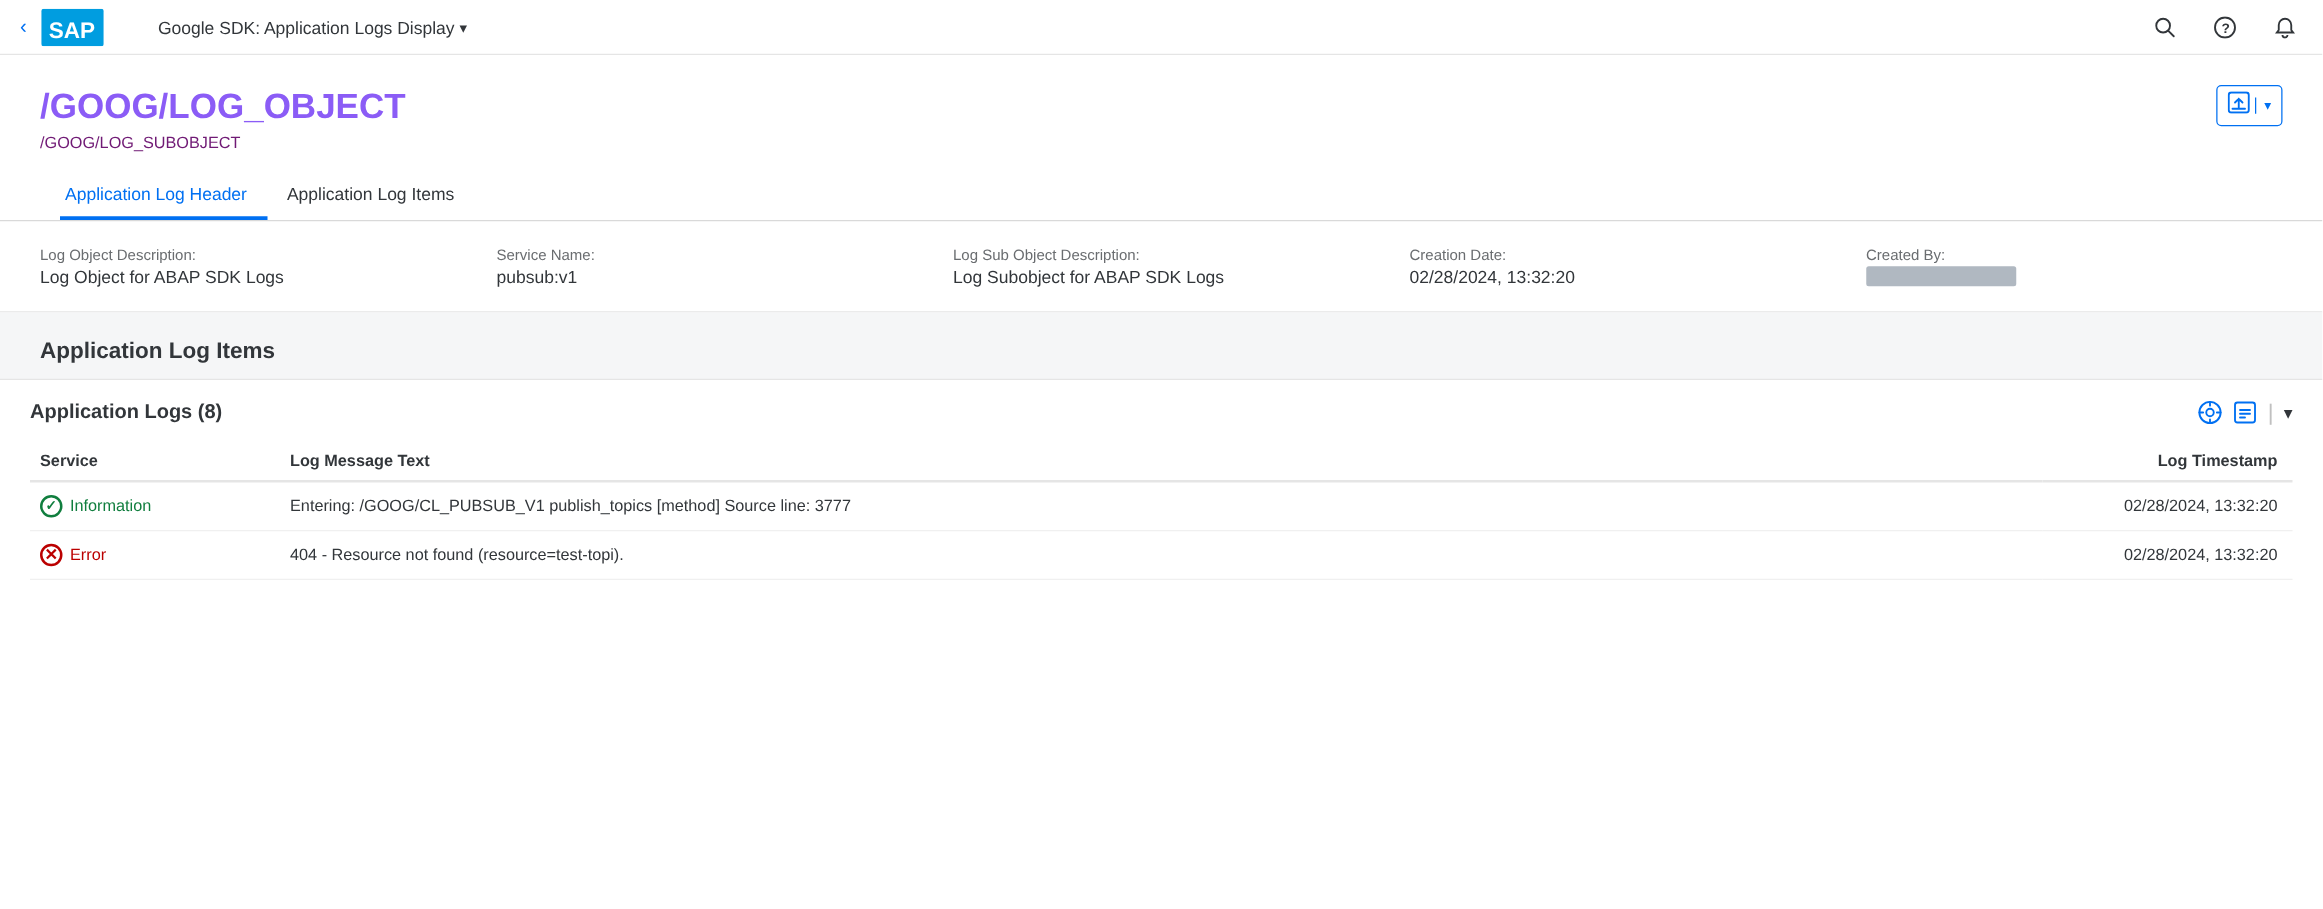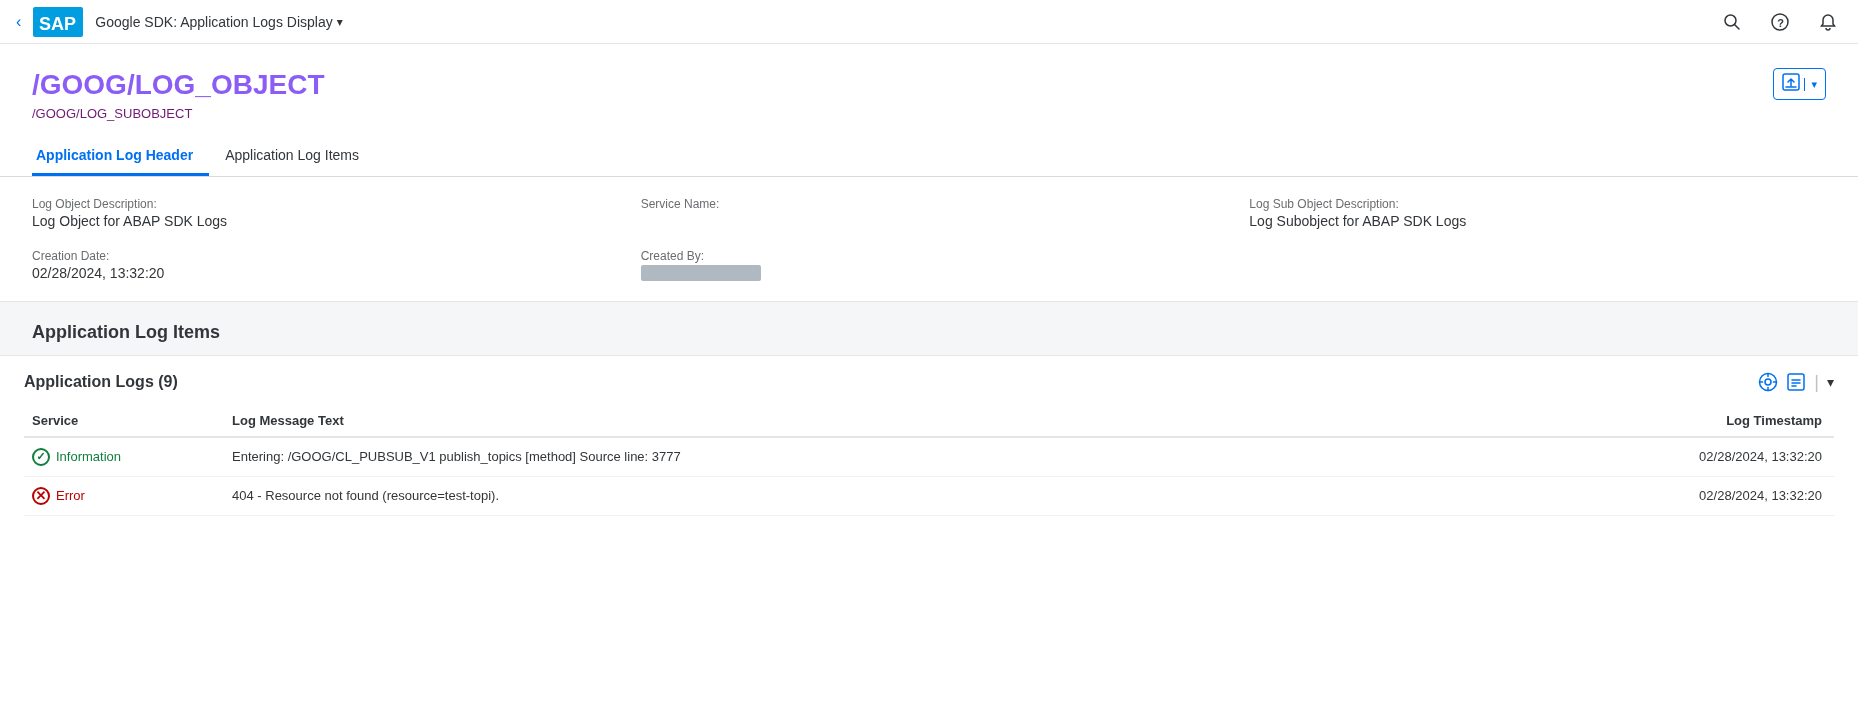--- a/index.html
+++ b/index.html
@@ -21,20 +21,21 @@
       margin-right: 12px;
       user-select: none;
     }
     .nav-title {
       font-size: 14px;
       font-weight: 400;
       color: #32363a;
       display: flex;
       align-items: center;
       gap: 4px;
+      margin-left: 31px;
     }
     .nav-title-chevron {
       color: #32363a;
       font-size: 12px;
     }
     .nav-icons {
       margin-left: auto;
       display: flex;
       gap: 20px;
       align-items: center;
@@ -95,36 +96,37 @@
       font-size: 14px;
       cursor: pointer;
       color: #32363a;
       margin-right: 12px;
       border-bottom: 3px solid transparent;
       position: relative;
     }
     .tab.active {
       color: #0070f2;
       border-bottom: 3px solid #0070f2;
-      font-weight: 700;
+      font-weight: 400;
+      margin-left: 16px;
     }
 
     
     .content-area {
       padding: 0;
     }
 
     
     .log-header-section {
       padding: 20px 32px 20px 32px;
       border-bottom: 1px solid #e5e5e5;
     }
     .fields-grid {
       display: grid;
-      grid-template-columns: 1fr 1fr 1fr;
+      grid-template-columns: 1fr 1fr 1fr 1fr 1fr;
       gap: 20px 32px;
     }
     .field-label {
       font-size: 12px;
       color: #6a6d70;
       margin-bottom: 2px;
     }
     .field-value {
       font-size: 14px;
       color: #32363a;
@@ -336,20 +338,21 @@
 
   <div class="log-header-section">
     <div class="fields-grid">
 
       <div>
         <div class="field-label">Log Object Description:</div>
         <div class="field-value">Log Object for ABAP SDK Logs</div>
       </div>
       <div>
         <div class="field-label">Service Name:</div>
+        <div class="field-value">pubsub:v1</div>
       </div>
 
       <div>
         <div class="field-label">Log Sub Object Description:</div>
         <div class="field-value">Log Subobject for ABAP SDK Logs</div>
       </div>
       <div>
         <div class="field-label">Creation Date:</div>
         <div class="field-value">02/28/2024, 13:32:20</div>
       </div>
@@ -361,21 +364,21 @@
       </div>
 
     </div>
   </div>
 
   <div class="log-items-section">
     <div class="log-items-heading">Application Log Items</div>
 
     <div class="table-container">
       <div class="table-header-row">
-        <div class="table-title">Application Logs (9)</div>
+        <div class="table-title">Application Logs (8)</div>
         <div class="table-actions">
           <div class="table-action-btn">
             <svg width="20" height="20" viewBox="0 0 20 20" fill="none" xmlns="http://www.w3.org/2000/svg">
               <circle cx="10" cy="10" r="8.5" stroke="#0070f2" stroke-width="1.5" fill="none"></circle>
               <circle cx="10" cy="10" r="3" stroke="#0070f2" stroke-width="1.5" fill="none"></circle>
               <line x1="10" y1="1.5" x2="10" y2="4.5" stroke="#0070f2" stroke-width="1.5" stroke-linecap="round"></line>
               <line x1="10" y1="15.5" x2="10" y2="18.5" stroke="#0070f2" stroke-width="1.5" stroke-linecap="round"></line>
               <line x1="1.5" y1="10" x2="4.5" y2="10" stroke="#0070f2" stroke-width="1.5" stroke-linecap="round"></line>
               <line x1="15.5" y1="10" x2="18.5" y2="10" stroke="#0070f2" stroke-width="1.5" stroke-linecap="round"></line>
             </svg>

